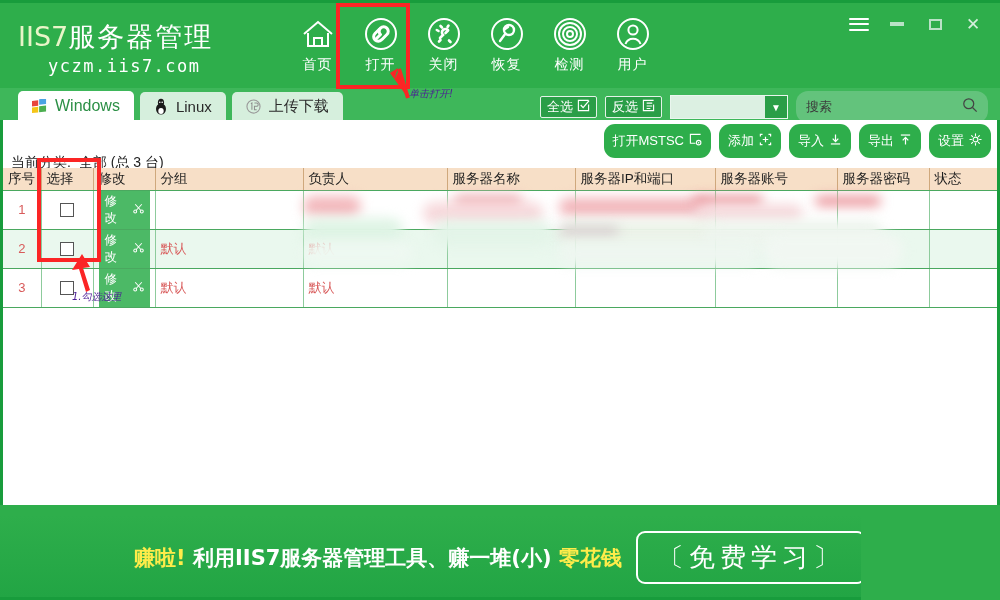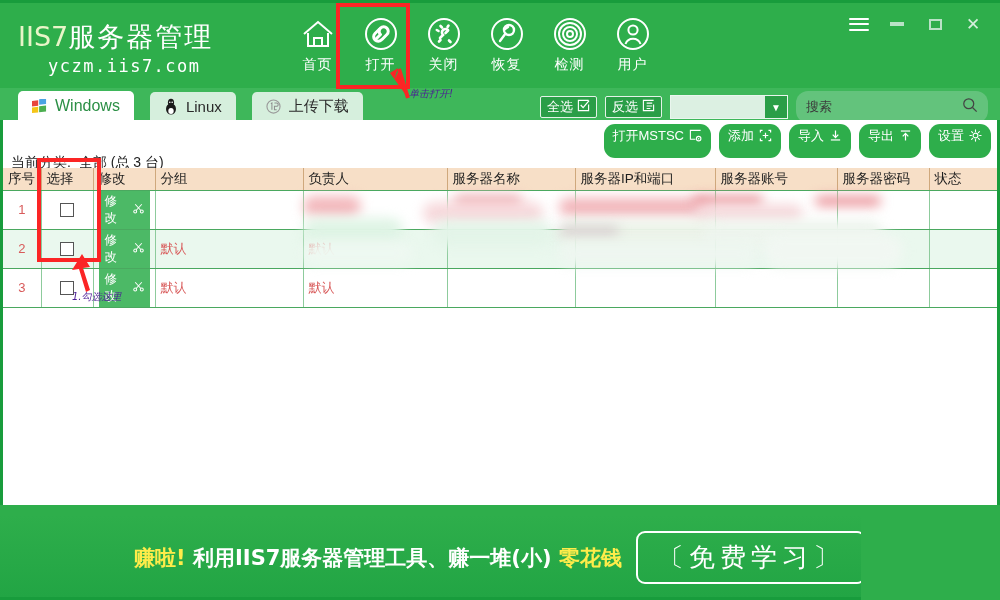--- a/index.html
+++ b/index.html
@@ -64,21 +64,21 @@
   }
   .tool-btn .ico { width: 38px; height: 38px; display:flex; align-items:center; justify-content:center; }
   .tool-btn .lbl { font-size: 14px; margin-top: 3px; letter-spacing:1px; }
 
   
   .tabstrip {
     position: absolute; left: 0; top: 88px;
     width: 1000px; height: 32px;
     background: #3eb75a;
   }
-  .tabs { position: absolute; left: 18px; top: 3px; display: flex; gap: 16px; align-items: flex-end; }
+  .tabs { position: absolute; left: 18px; top: 3px; display: flex; gap: 6px; align-items: flex-end; }
   .tab {
     height: 29px; padding: 0 14px;
     display: flex; align-items: center; gap: 8px;
     border-radius: 5px 5px 0 0;
     font-size: 15px; cursor: pointer;
     background: #d6efdd; color: #2a2a2a;
   }
   .tab.active { background: #ffffff; color:#2b8f45; font-size: 16px; height: 30px; }
   .tab .tico { display:flex; align-items:center; justify-content:center; }
 
@@ -120,21 +120,21 @@
   .subbar { position: relative; height: 32px; }
   .category {
     position: absolute; left: 8px; top: 7px;
     font-size: 14px; color: #1d1d1d; margin-top: 27px;
   }
   .category .catval { margin-left: 8px; }
   .actionbtns { position: absolute; right: 6px; top: 4px; display: flex; gap: 8px; }
   .abtn {
     height: 34px; padding: 13px 9px; border-radius: 11px;
     background: #2eae4b; color: #ffffff; font-size: 13px;
-    display: flex; align-items: flex-end; gap: 5px; cursor: pointer;
+    display: flex; align-items: center; gap: 5px; cursor: pointer;
     white-space: nowrap;
   }
 
   
   table.grid { width: 100%; border-collapse: collapse; table-layout: fixed; }
   table.grid th {
     background: #f7dfc7; color: #1f1f1f;
     font-size: 13.5px; font-weight: normal; text-align: left;
     height: 22px; padding: 0 5px;
     border-right: 1px solid #cfa87c; border-bottom: 1px solid #4aa85f;

